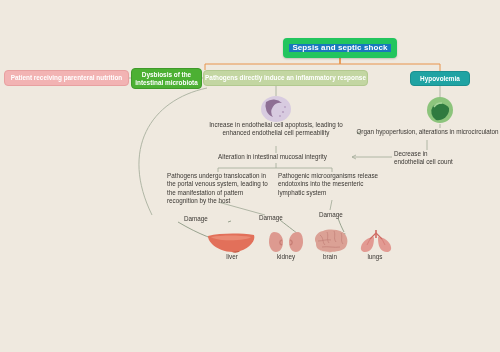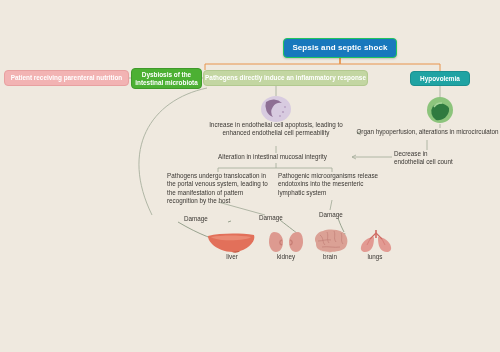--- a/index.html
+++ b/index.html
@@ -11,21 +11,21 @@
   }
   #stage{position:relative;width:500px;height:352px;}
   svg.layer{position:absolute;left:0;top:0;width:500px;height:352px;pointer-events:none;}
 
   .node{position:absolute;box-sizing:border-box;display:flex;align-items:center;
         justify-content:center;text-align:center;border-radius:4px;}
   .node span{display:block;line-height:1.12;}
 
   
   #n-sepsis{left:283px;top:38px;width:114px;height:20px;background:#1878bd;
-            border:1px solid #22c55e;box-shadow:0 1px 2px rgba(0,0,0,.18);}
+            border:6px solid #22c55e;box-shadow:0 1px 2px rgba(0,0,0,.18);}
   #n-sepsis span{color:#fff;font-size:8px;font-weight:bold;letter-spacing:.1px;}
 
   
   #n-parenteral{left:4px;top:70px;width:125px;height:16px;background:#f2b3b3;
                 border:1px solid #e8a0a0;}
   #n-parenteral span{color:#fff;font-size:6.4px;font-weight:bold;}
 
   
   #n-dysbiosis{left:131px;top:68px;width:71px;height:21px;background:#4cb033;
                border:1px solid #3f9a2a;}

